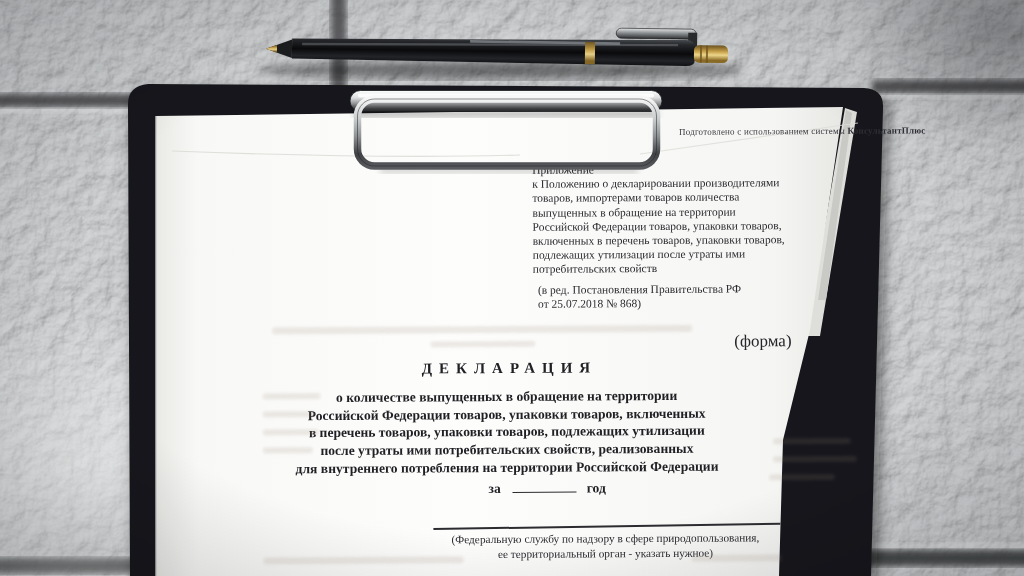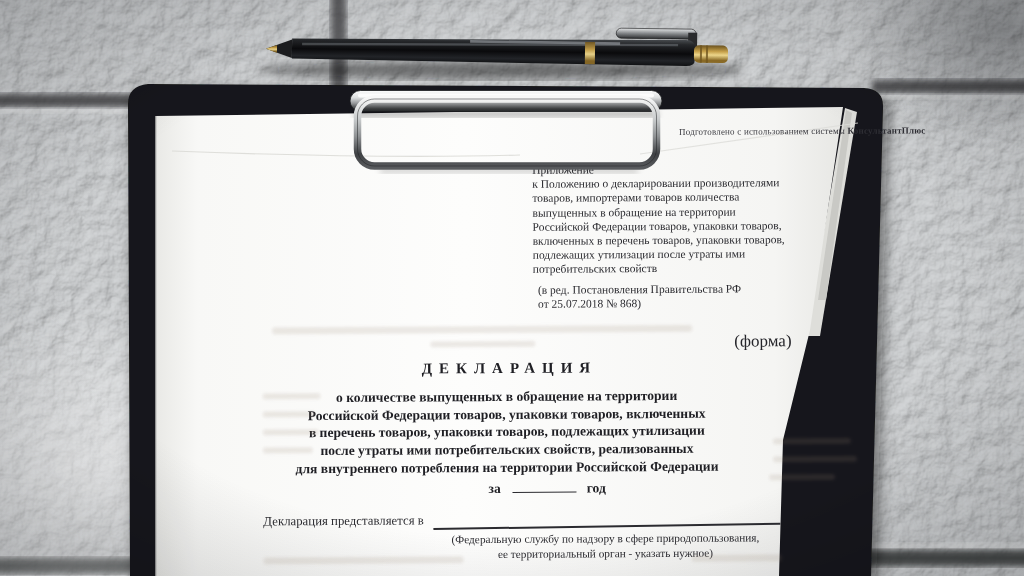--- a/index.html
+++ b/index.html
@@ -174,21 +174,20 @@
       <div>Российской Федерации товаров, упаковки товаров, включенных</div>
       <div>в перечень товаров, упаковки товаров, подлежащих утилизации</div>
       <div>после утраты ими потребительских свойств, реализованных</div>
       <div>для внутреннего потребления на территории Российской Федерации</div>
     </div>
 
     <div class="abs ctr year-line">
       <span>за</span><span class="year-blank"></span><span>год</span>
     </div>
 
-    <div class="abs submission">Декларация представляется в</div>
     <div class="abs sub-underline"></div>
     <div class="abs ctr sub-note1">(Федеральную службу по надзору в сфере природопользования,</div>
     <div class="abs ctr sub-note2">ее территориальный орган - указать нужное)</div>
 
     <div class="smudge" style="left:272px;top:326px;width:420px;height:7px;"></div>
     <div class="smudge" style="left:430px;top:341px;width:105px;height:6px;"></div>
     <div class="smudge" style="left:262px;top:392px;width:58px;height:6px;"></div>
     <div class="smudge" style="left:262px;top:410px;width:52px;height:6px;"></div>
     <div class="smudge" style="left:262px;top:428px;width:56px;height:6px;"></div>
     <div class="smudge" style="left:262px;top:446px;width:50px;height:6px;"></div>

